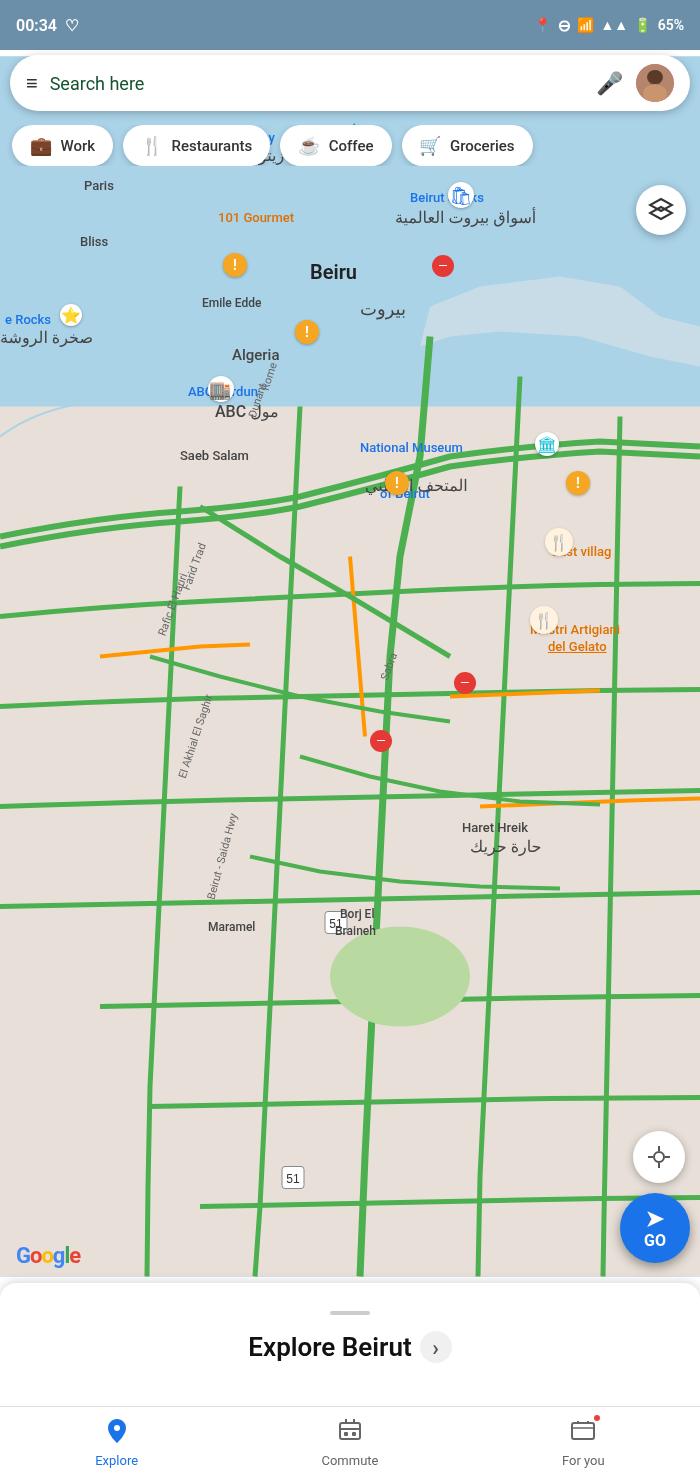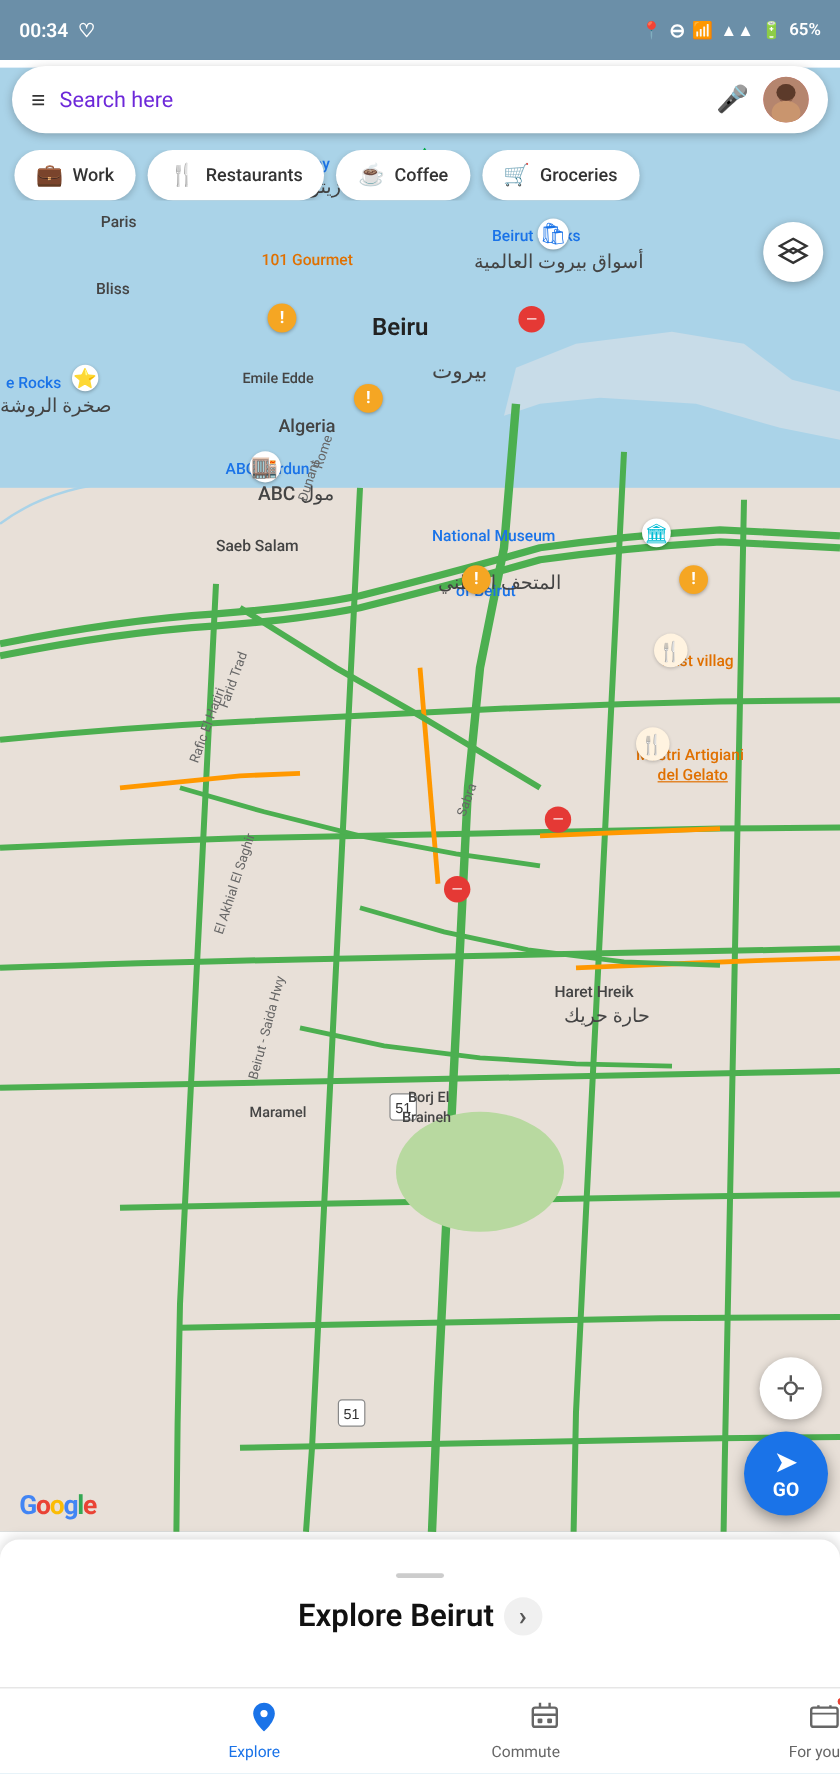--- a/index.html
+++ b/index.html
@@ -49,21 +49,21 @@
       gap: 12px;
     }
     .menu-icon {
       font-size: 20px;
       color: #333;
       cursor: pointer;
     }
     .search-input-area {
       flex: 1;
       font-size: 18px;
-      color: #6d28d9;
+      color: #14532d;
     }
     .mic-icon {
       font-size: 22px;
       color: #333;
     }
     .avatar {
       width: 38px;
       height: 38px;
       border-radius: 50%;
       background: #c77;
@@ -246,21 +246,21 @@
       background: white;
       border-top: 1px solid #e0e0e0;
       display: flex;
       align-items: center;
       z-index: 300;
     }
     .nav-item {
       flex: 1;
       display: flex;
       flex-direction: column;
-      align-items: flex-end;
+      align-items: center;
       justify-content: center;
       gap: 4px;
       cursor: pointer;
       height: 100%;
     }
     .nav-icon { font-size: 24px; }
     .nav-label { font-size: 13px; color: #666; }
     .nav-label.active { color: #1a73e8; }
     .nav-icon.active { color: #1a73e8; }
     .badge-dot {
@@ -445,21 +445,21 @@
   
   <div class="map-label" style="top:128px; left:84px;">Paris</div>
   <div class="map-label orange" style="top:160px; left:218px;">101 Gourmet</div>
   <div class="map-label" style="top:184px; left:80px;">Bliss</div>
   
   <div class="map-label dark" style="top:210px; left:310px;">Beiru</div>
   
   <div class="road-block" style="top:205px; left:432px;">—</div>
   
   <div class="map-label arabic" style="top:248px; left:360px; font-size:18px;">بيروت</div>
-  <div class="map-label" style="top:258px; left:156px; font-size:12px;padding-left:46px;">Emile Edde</div>
+  <div class="map-label" style="top:246px; left:156px; font-size:12px;padding-left:46px;">Emile Edde</div>
   
   
   <div class="map-label blue" style="top:262px; left:5px;">e Rocks</div>
   <div class="map-label arabic" style="top:278px; left:0px;">صخرة الروشة</div>
   
   
   <div style="position:absolute;top:254px;left:60px;font-size:16px;color:#1a73e8;background:white;border-radius:50%;width:22px;height:22px;display:flex;align-items:center;justify-content:center;box-shadow:0 1px 3px rgba(0,0,0,0.3);">⭐</div>
   
   <div class="map-label" style="top:296px; left:232px; font-size:15px;">Algeria</div>
   

